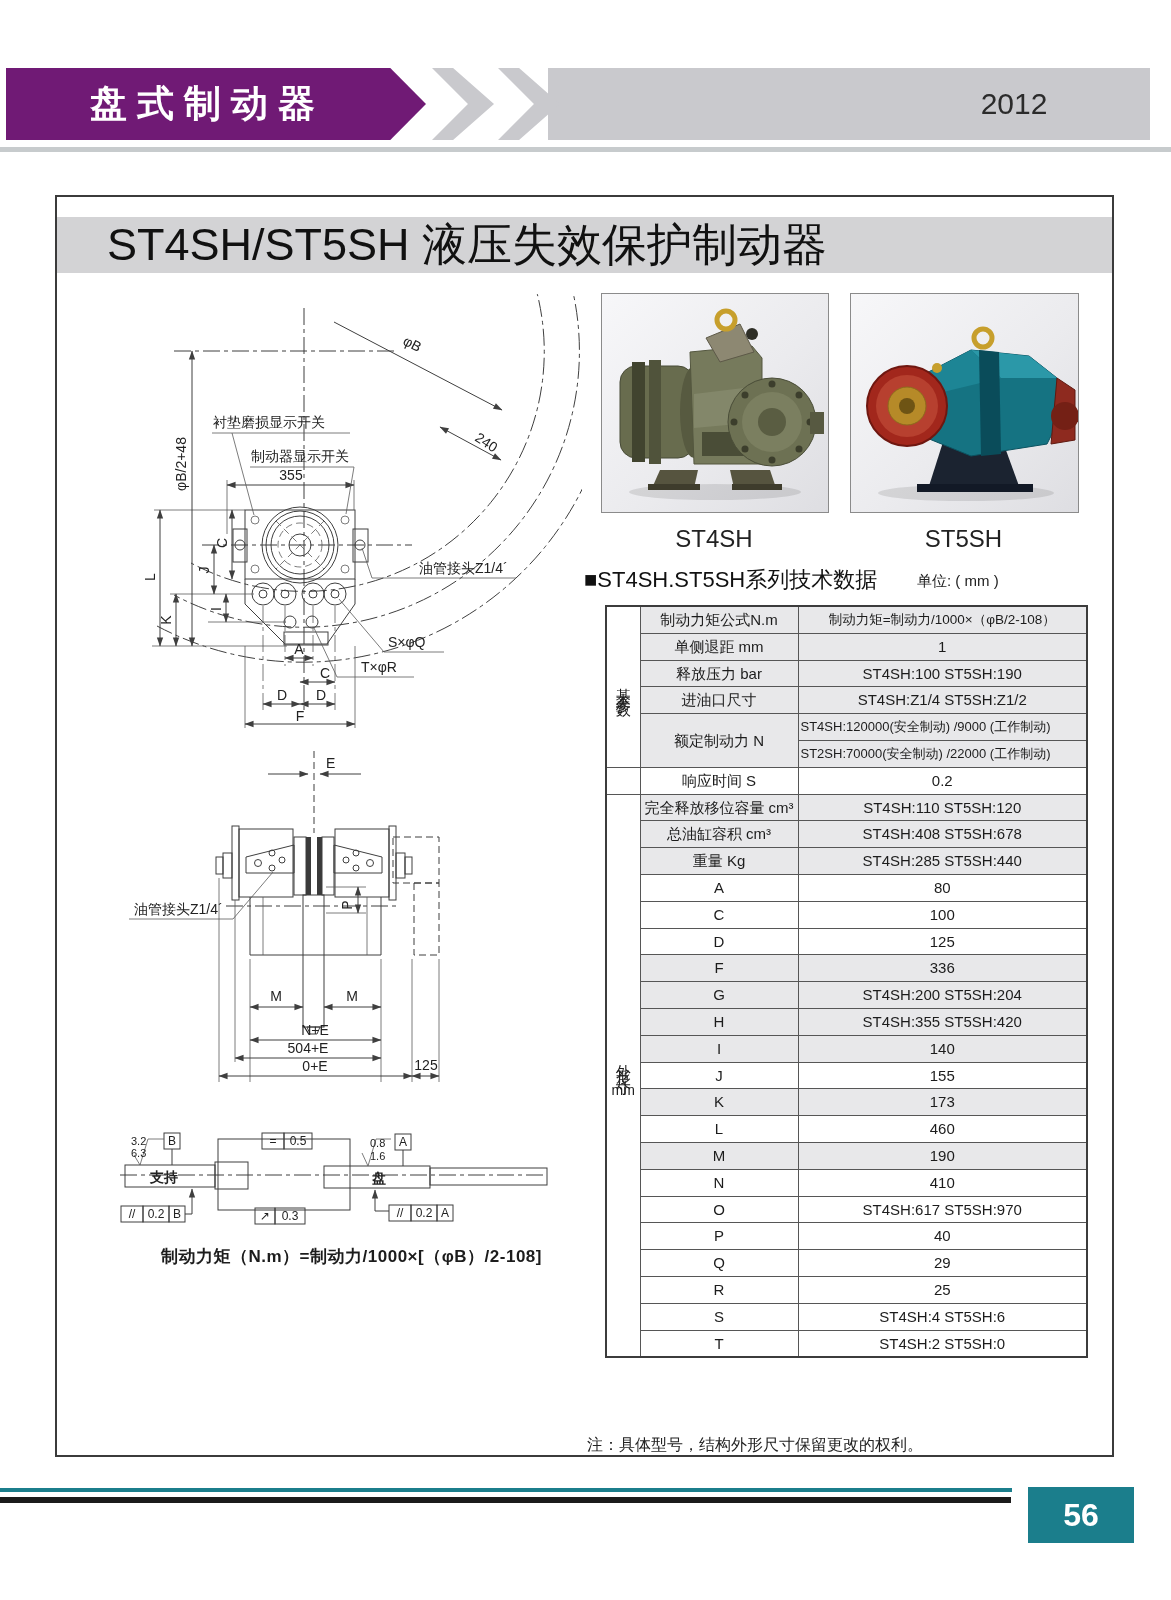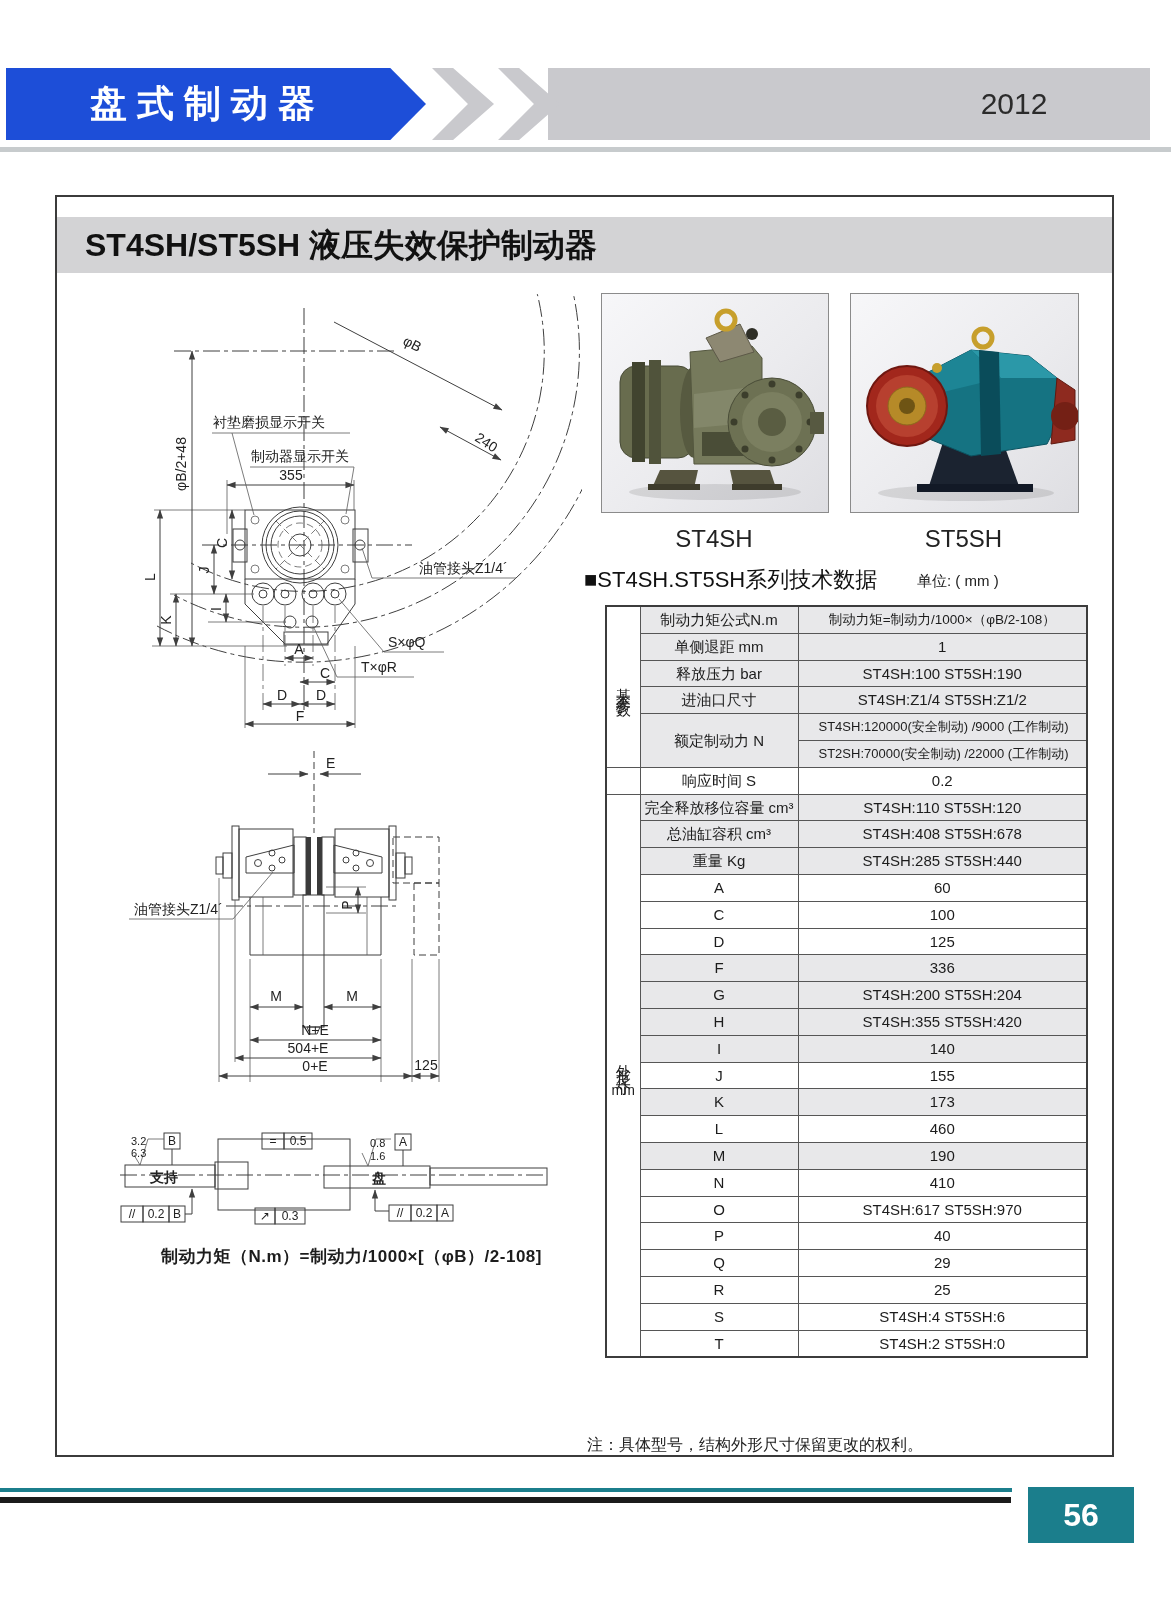--- a/index.html
+++ b/index.html
@@ -1,45 +1,45 @@
 <!DOCTYPE html>
 <html><head>
 <meta charset="utf-8">
 <style>
   html,body{margin:0;padding:0}
   body{width:1171px;height:1600px;position:relative;background:#ffffff;
        font-family:"Liberation Sans","DejaVu Sans",sans-serif;color:#1c1c1c;overflow:hidden}
   .abs{position:absolute}
   
   .banner-bar{left:548px;top:68px;width:602px;height:72px;background:#c9c9cd}
-  .banner-arrow{left:6px;top:68px;width:420px;height:72px;background:#1d4ed8;
+  .banner-arrow{left:6px;top:68px;width:420px;height:72px;background:#701a75;
       clip-path:polygon(0 0,91.5% 0,100% 50%,91.5% 100%,0 100%)}
   .banner-arrow span{display:block;line-height:72px;padding-left:84px;font-size:37px;
       font-weight:bold;color:#ffffff;letter-spacing:10px}
   .chev{top:68px;width:62px;height:72px;background:#c9c9cd;
       clip-path:polygon(0% 0%,34% 0%,100% 50%,34% 100%,0% 100%,58% 50%)}
   .year{left:958px;top:68px;width:112px;height:72px;line-height:72px;text-align:center;
       font-size:30px;color:#2b2b2b}
   .banner-underline{left:0;top:147px;width:1171px;height:5px;background:#c7cbcd}
   
   .box{left:55px;top:195px;width:1055px;height:1258px;border:2px solid #3b3b3b;background:#fff}
   .title-band{left:0;top:20px;width:100%;height:56px;background:#d3d3d5}
-  .title-band span{display:block;line-height:56px;padding-left:28px;font-size:32px;font-weight:bold;color:#111}
+  .title-band span{display:block;line-height:56px;padding-left:50px;font-size:45px;font-weight:normal;color:#111}
   
   .photo{border:1px solid #8b8b8b;background:linear-gradient(135deg,#f7f7f9 0%,#ebebee 55%,#dedee2 100%)}
   .caption{font-size:24px;color:#222;text-align:center}
   
   .tbl-title{font-size:22px;font-weight:normal;color:#111}
   .tbl-unit{font-size:15px;color:#222;text-align:left}
   table.spec{border-collapse:collapse;table-layout:fixed;width:481px;border:2px solid #3c3c3c}
   table.spec td{border:1px solid #565656;height:25.8px;padding:0 2px;text-align:center;
       font-size:15px;line-height:1.05;overflow:hidden;white-space:nowrap}
   table.spec td.shade{background:#e8e8ea}
   table.spec td.flv{font-size:13.5px}
-  table.spec td.vl{text-align:left;font-size:13px;padding-left:20px}
+  table.spec td.vl{text-align:left;font-size:13px;padding-left:2px}
   .vtext{writing-mode:vertical-rl;text-orientation:upright;letter-spacing:5px;font-size:15px;display:inline-block}
   .gunit{font-size:14px;margin-top:8px}
   
   svg text{font-family:"Liberation Sans","DejaVu Sans",sans-serif;fill:#222;font-size:14px}
   svg text.sm{font-size:12px}
   svg text.xs{font-size:11px}
   .ln{stroke:#3f3f3f;stroke-width:1;fill:none}
   .lt{stroke:#5a5a5a;stroke-width:0.8;fill:none}
   .dsh{stroke-dasharray:7 4}
   .cl{stroke-dasharray:17 4 4 4}
@@ -410,21 +410,21 @@
       <tr>
         <td class="shade">总油缸容积 cm³</td>
         <td class="shade">ST4SH:408  ST5SH:678</td>
         </tr>
       <tr>
         <td class="shade">重量 Kg</td>
         <td class="shade">ST4SH:285  ST5SH:440</td>
         </tr>
       <tr>
         <td>A</td>
-        <td>60</td>
+        <td>80</td>
         </tr>
       <tr>
         <td>C</td>
         <td>100</td>
         </tr>
       <tr>
         <td>D</td>
         <td>125</td>
         </tr>
       <tr>

